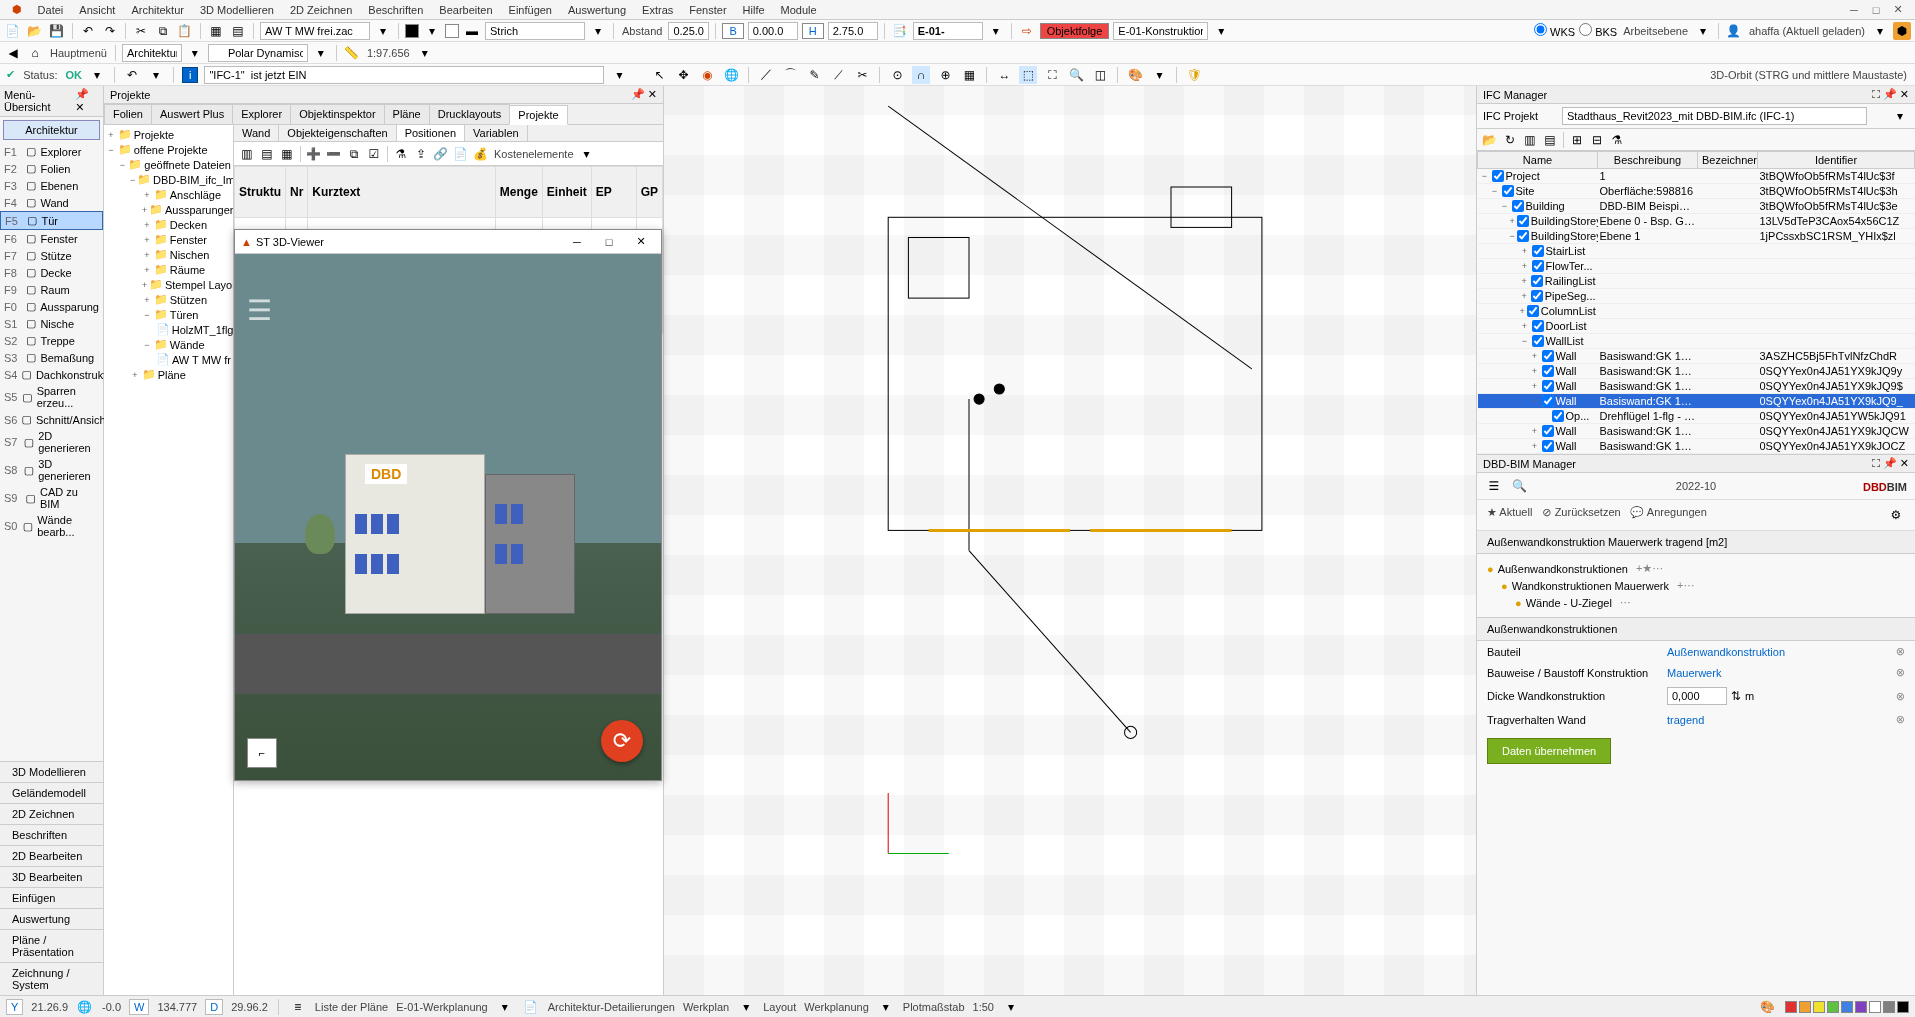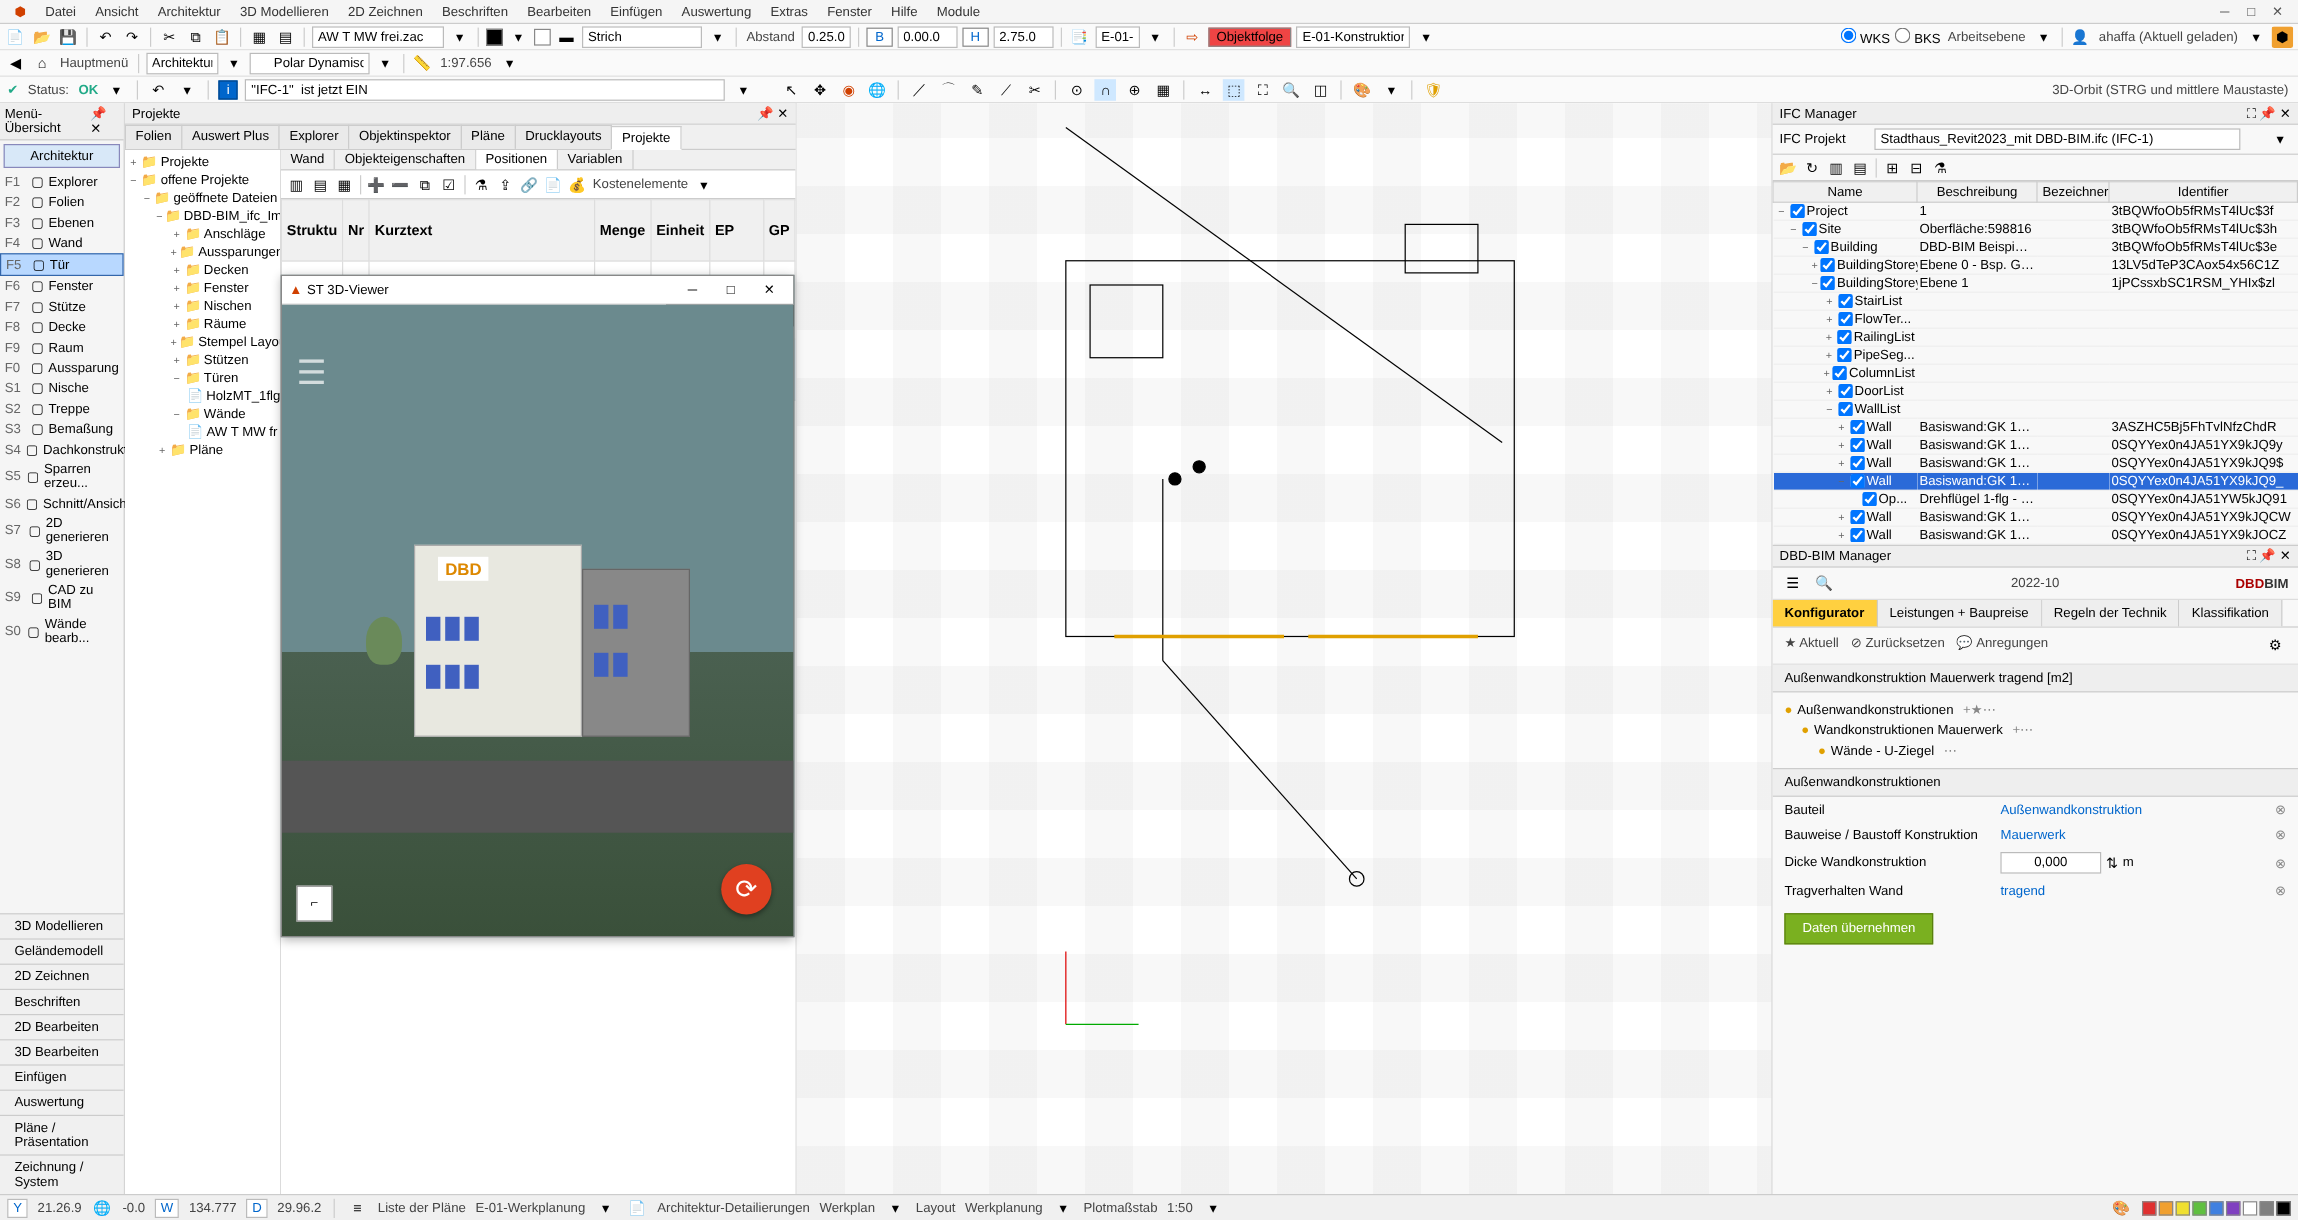--- a/index.html
+++ b/index.html
@@ -175,21 +175,21 @@
   <div class="tb-sep"></div>
   <span class="tb-label">Abstand</span>
   <input class="tb-input" style="width: 41px;" value="0.25.0">
   <div class="tb-sep"></div>
   <span class="tb-toggle" style="color:#06c">B</span>
   <input class="tb-input" style="width: 50px;" value="0.00.0">
   <span class="tb-toggle" style="color:#06c">H</span>
   <input class="tb-input" style="width: 50px;" value="2.75.0">
   <div class="tb-sep"></div>
   <span class="tb-btn">📑</span>
-  <input class="tb-input" style="width: 37px;" value="E-01-">
+  <input class="tb-input" style="width: 70px; font-weight: bold;" value="E-01-">
   <span class="tb-btn">▾</span>
   <div class="tb-sep"></div>
   <span class="tb-btn" style="color:#d04000">⇨</span>
   <span class="tb-toggle active">Objektfolge</span>
   <input class="tb-input" style="width: 95px;" value="E-01-Konstruktion">
   <span class="tb-btn">▾</span>
   <div class="spacer" style="flex:1"></div>
   <label><input type="radio" checked="" style=""> <span>WKS</span></label>
   <label><input type="radio" style=""> <span>BKS</span></label>
   <span class="tb-label">Arbeitsebene</span>
@@ -843,26 +843,20 @@
       <div class="panel-header">
         <span>DBD-BIM Manager</span>
         <span style="cursor:pointer">⛶ 📌 ✕</span>
       </div>
       <div class="dbd-head">
         <span class="tb-btn">☰</span>
         <span class="tb-btn">🔍</span>
         <span class="tb-label" style="margin-left:auto">2022-10</span>
         <span class="dbd-logo"><span class="d1">DBD</span><span class="d2">BIM</span></span>
       </div>
-      <div class="dbd-tabs" id="dbd-tabs">
-          <div class="dtab active">Konfigurator</div>
-          <div class="dtab">Leistungen + Baupreise</div>
-          <div class="dtab">Regeln der Technik</div>
-          <div class="dtab">Klassifikation</div>
-        </div>
       <div class="dbd-actions">
         <span class="act">★ <span>Aktuell</span></span>
         <span class="act">⊘ <span>Zurücksetzen</span></span>
         <span class="act">💬 <span>Anregungen</span></span>
         <span style="margin-left:auto" class="tb-btn">⚙</span>
       </div>
       <div class="dbd-title-row">Außenwandkonstruktion Mauerwerk tragend [m2]</div>
       <div class="dbd-bc" id="dbd-bc">
           <div class="bc-item" style="padding-left: 0px;">
             <span style="color:#e0a000">●</span>
@@ -887,21 +881,21 @@
             <span class="pvalue">Außenwandkonstruktion</span>
             <span class="pdel">⊗</span>
           </div>
           <div class="dbd-prop">
             <span class="plabel">Bauweise / Baustoff Konstruktion</span>
             <span class="pvalue">Mauerwerk</span>
             <span class="pdel">⊗</span>
           </div>
           <div class="dbd-prop">
             <span class="plabel">Dicke Wandkonstruktion</span>
-            <input class="tb-input" style="width: 84px; text-align: center;" value="0,000"> 
+            <input class="tb-input" style="width: 60px; text-align: left;" value="0,000"> 
             <span class="tb-btn">⇅</span> 
             <span>m</span>
             <span class="pdel">⊗</span>
           </div>
           <div class="dbd-prop">
             <span class="plabel">Tragverhalten Wand</span>
             <span class="pvalue">tragend</span>
             <span class="pdel">⊗</span>
           </div>
         </div>

